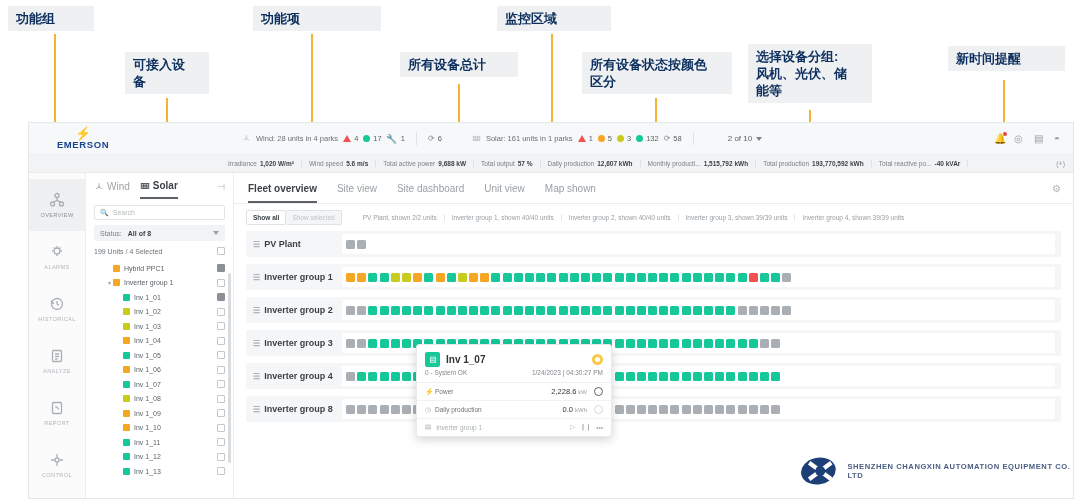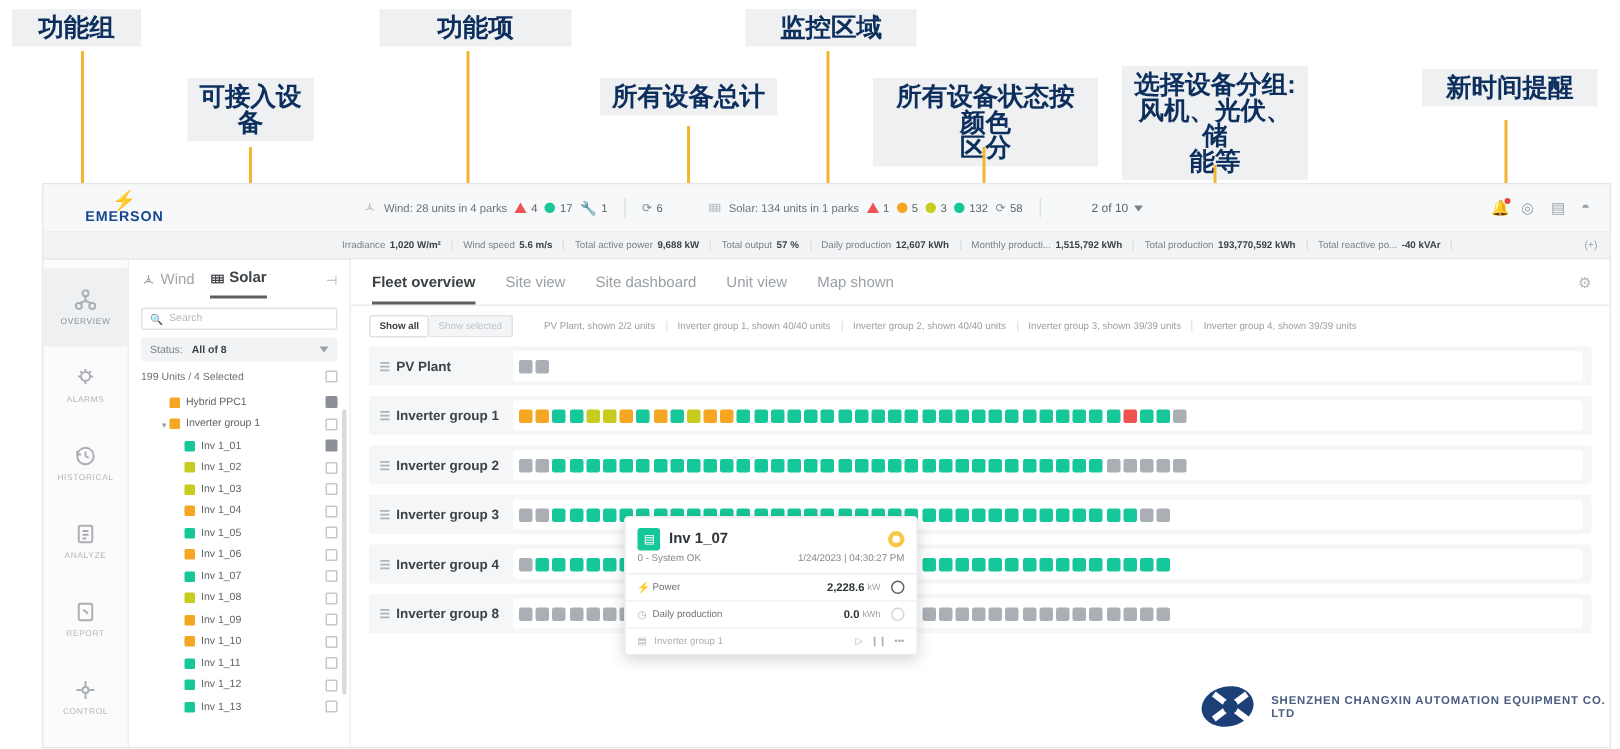--- a/index.html
+++ b/index.html
@@ -9,23 +9,23 @@
     font-family: "Liberation Sans", sans-serif;
     overflow: hidden;
   }
   .page { position: relative; width: 1080px; height: 499px; background: #fff; }
 
   
   .anno {
     position: absolute;
     background: #eef0f2;
     color: #0d2f5e;
-    font-size: 17px;
+    font-size: 13px;
     font-weight: 700;
-    text-align: center;
+    text-align: left;
     line-height: 17px;
     padding: 4px 8px;
     white-space: pre-line;
   }
   .anno-line { position: absolute; background: #f5b332; width: 2px; }
   .anno-arrow {
     position: absolute; width: 0; height: 0;
     border-left: 4px solid transparent;
     border-right: 4px solid transparent;
     border-top: 6px solid #f5b332;
@@ -149,21 +149,21 @@
   .pop-sq { width: 15px; height: 15px; background: #16c79a; border-radius: 2px; display: flex; align-items: center; justify-content: center; }
   .pop-sq span { color: #fff; font-size: 8px; letter-spacing: -1px; }
   .pop-title { font-size: 10px; font-weight: 700; color: #2f3538; }
   .pop-sun { margin-left: auto; width: 11px; height: 11px; border-radius: 50%; background: #f7c948; display:flex; align-items:center; justify-content:center; }
   .pop-sun i { width: 5px; height: 5px; border-radius: 50%; background: #fff; display:block; }
   .pop-sub { display: flex; padding: 0 8px 6px 8px; font-size: 6.5px; color: #83898e; border-bottom: 1px solid #eef0f1; }
   .pop-sub .ts { margin-left: auto; }
   .pop-row { display: flex; align-items: center; padding: 4px 8px; font-size: 6.5px; color: #6d7378; border-bottom: 1px solid #f1f2f3; }
   .pop-row .picon { width: 10px; color: #aab0b4; font-size: 7px; }
   .pop-row .plabel { flex: 1; }
-  .pop-row .pval { font-weight: 700; color: #2f3538; font-size: 7.5px; margin-left: 38px; }
+  .pop-row .pval { font-weight: 400; color: #2f3538; font-size: 7.5px; margin-left: 38px; }
   .pop-row .punit { color: #9aa0a5; font-size: 6px; margin-left: 2px; }
   .pop-ring { width: 9px; height: 9px; border: 1.5px solid #5d6368; border-radius: 50%; margin-left: 7px; }
   .pop-ring.light { border-color: #d4d8db; }
   .pop-foot { display: flex; align-items: center; padding: 4px 8px 5px 8px; font-size: 6.5px; color: #aab0b4; gap: 5px; }
   .pop-foot .fi { margin-left: auto; }
   .pop-foot .fi2, .pop-foot .fi3 { margin-left: 0; }
 
   
   .watermark { position: absolute; left: 800px; top: 452px; display: flex; align-items: center; gap: 7px; }
   .wm-logo { width: 42px; height: 38px; }
@@ -241,21 +241,21 @@
         </span>
       </div>
 
       <div class="statgrp solar">
         <svg class="stat-ico" viewBox="0 0 16 16">
             <g stroke="#8a9095" stroke-width="1.1" fill="none">
               <rect x="2" y="4" width="12" height="8"></rect>
               <path d="M2 6.7h12M2 9.4h12M6 4v8M10 4v8"></path>
             </g>
           </svg>
-        <span>Solar: 134 units in 1 parks</span>
+        <span>Solar: 161 units in 1 parks</span>
         <span class="chip">
           <span class="tri"></span>
           <span>1</span>
         </span>
         <span class="chip">
           <span class="dot" style="background:#f5a623"></span>
           <span>5</span>
         </span>
         <span class="chip">
           <span class="dot" style="background:#c8cc1e"></span>

